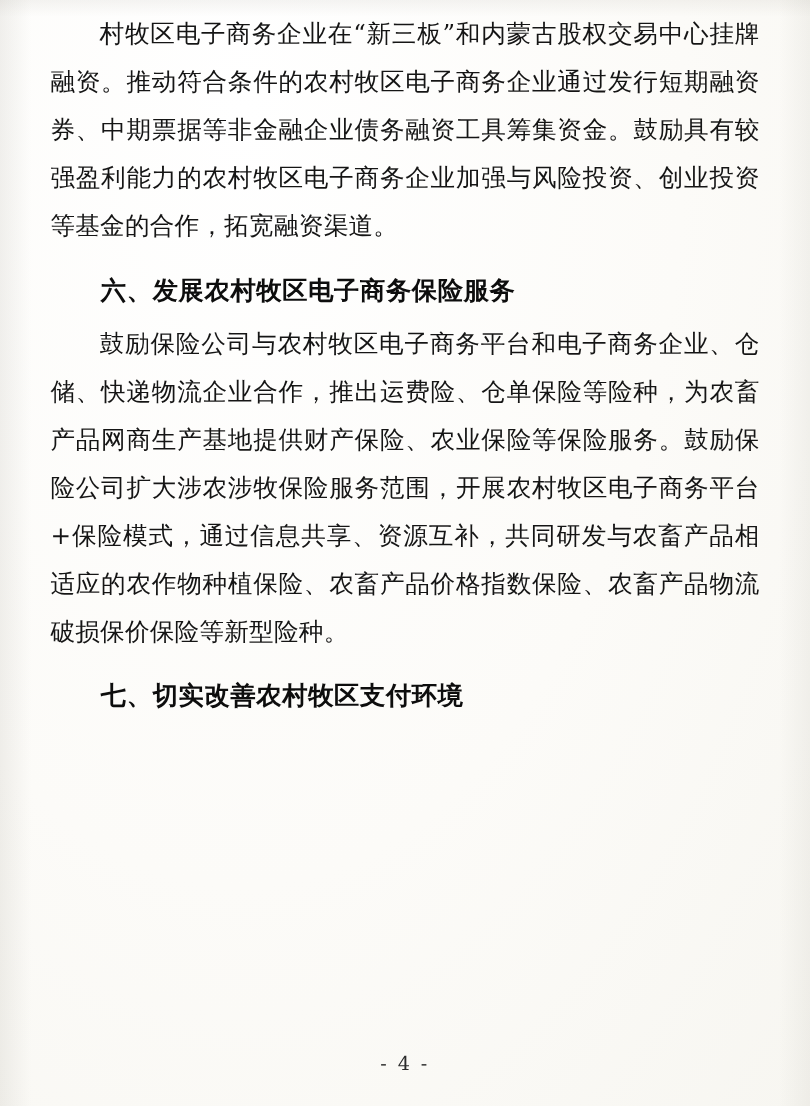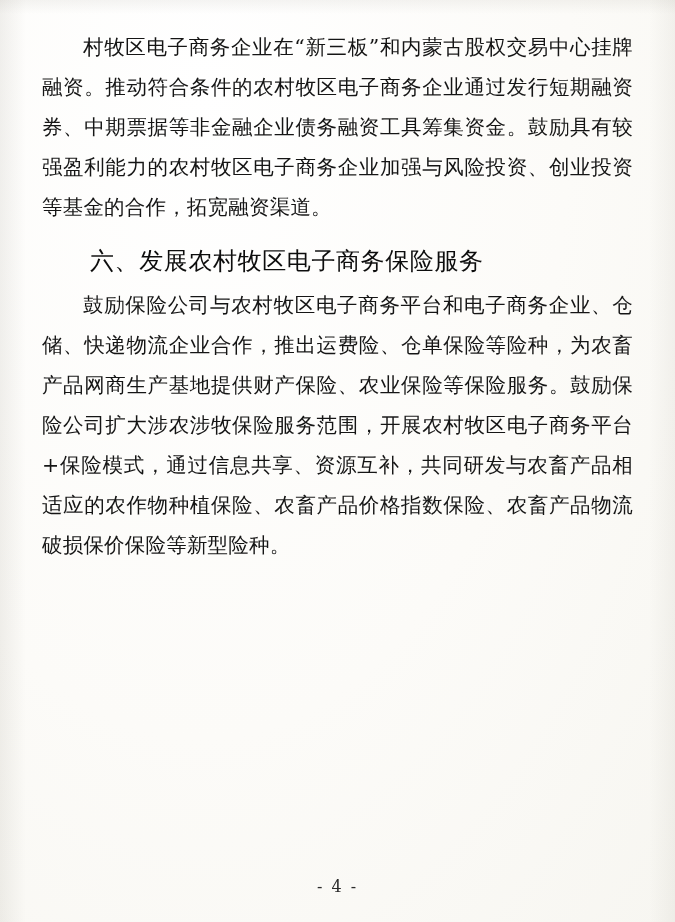--- a/index.html
+++ b/index.html
@@ -12,41 +12,41 @@
     background: #fdfdfb;
     font-family: "DejaVu Serif", "Liberation Serif", serif;
     color: #1a1a1a;
     overflow: hidden;
   }
   .page {
     position: relative;
     width: 675px;
     height: 922px;
     box-sizing: border-box;
-    padding: 27px 42px 0 42px;
+    padding: 8px 42px 0 42px;
     background:
       radial-gradient(ellipse at 30% 10%, #ffffff 0%, #fcfbf8 55%, #f7f6f1 100%);
   }
   .doc-body {
     font-size: 20.5px;
     line-height: 40px;
     letter-spacing: 0.2px;
     text-align: justify;
     text-justify: inter-ideograph;
   }
   p.para {
     margin: 0;
     text-indent: 2em;
     color: #151515;
   }
   h2.heading {
     margin: 14px 0 4px 0;
-    font-size: 24px;
+    font-size: 21px;
     line-height: 40px;
-    font-weight: normal;
+    font-weight: bold;
     text-indent: 2em;
     color: #0d0d0d;
     letter-spacing: 0.6px;
   }
   .footer {
     position: absolute;
     left: 0;
     right: 0;
     bottom: 26px;
     text-align: center;
@@ -85,16 +85,17 @@
 
 <div class="page">
   <div class="edge-shade left"></div>
   <div class="edge-shade right"></div>
   <div class="edge-shade top-band"></div>
 
   <div class="doc-body">
     <p class="para">村牧区电子商务企业在“新三板”和内蒙古股权交易中心挂牌融资。推动符合条件的农村牧区电子商务企业通过发行短期融资券、中期票据等非金融企业债务融资工具筹集资金。鼓励具有较强盈利能力的农村牧区电子商务企业加强与风险投资、创业投资等基金的合作，拓宽融资渠道。</p>
     <h2 class="heading">六、发展农村牧区电子商务保险服务</h2>
     <p class="para">鼓励保险公司与农村牧区电子商务平台和电子商务企业、仓储、快递物流企业合作，推出运费险、仓单保险等险种，为农畜产品网商生产基地提供财产保险、农业保险等保险服务。鼓励保险公司扩大涉农涉牧保险服务范围，开展农村牧区电子商务平台+保险模式，通过信息共享、资源互补，共同研发与农畜产品相适应的农作物种植保险、农畜产品价格指数保险、农畜产品物流破损保价保险等新型险种。</p>
+    <h2 class="heading">七、切实改善农村牧区支付环境</h2>
   </div>
 
   <div class="footer">- 4 -</div>
 </div>
 
 </body></html>

